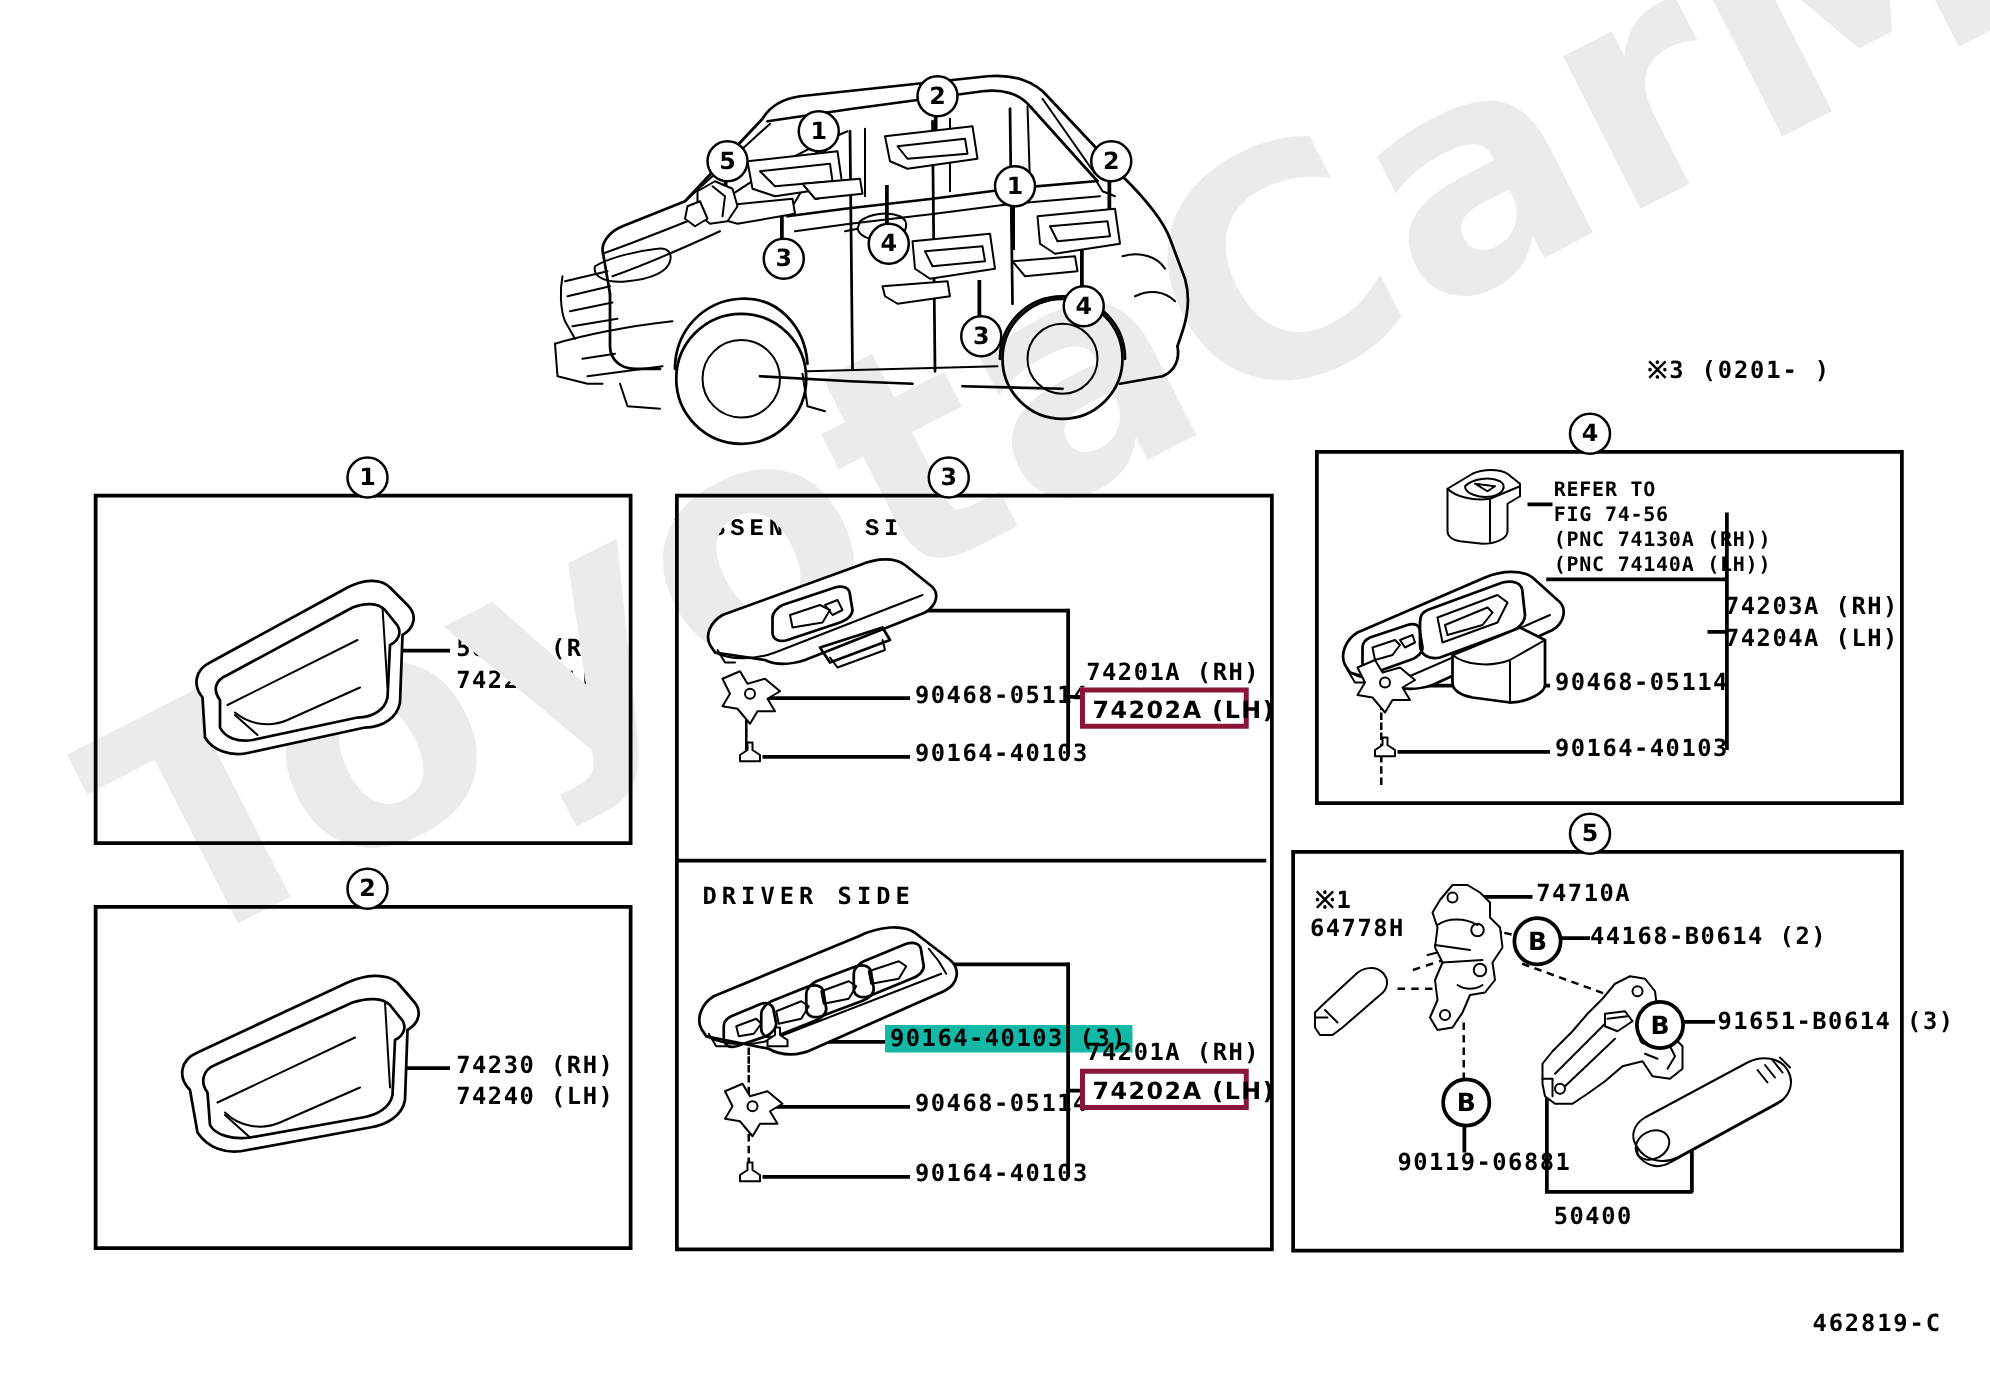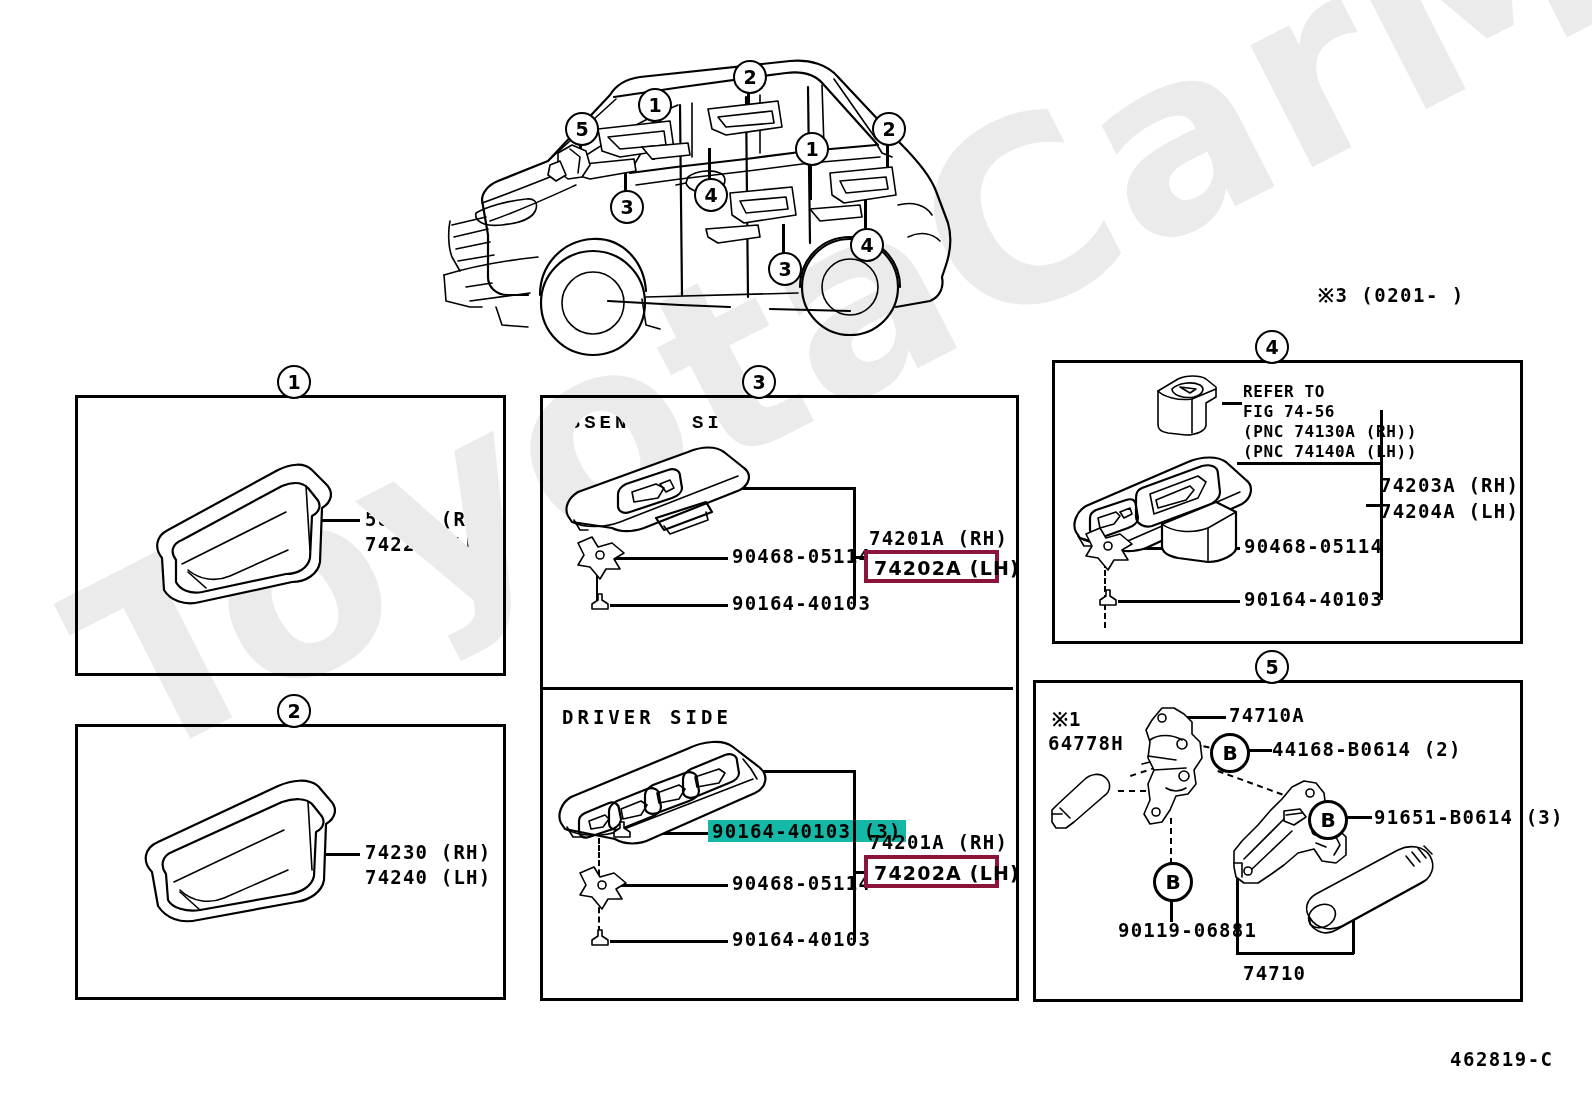--- a/index.html
+++ b/index.html
@@ -481,17 +481,17 @@
     <ellipse class="st-thin" cx="22" cy="76" rx="14" ry="11" transform="rotate(-28 22 76)"></ellipse>
     <path class="st-thin" d="M112 12 L120 22"></path>
     <path class="st-thin" d="M118 8 L126 18"></path>
     <path class="st-thin" d="M124 6 L132 14"></path>
     <path class="st-thin" d="M106 16 L114 26"></path>
   </svg>
 
   <div class="lead v" style="left:1236px;top:862px;height:92px;"></div>
   <div class="lead h" style="left:1236px;top:952px;width:118px;"></div>
   <div class="lead v" style="left:1352px;top:920px;height:34px;"></div>
-  <div class="pn" style="left:1243px;top:962px;">74710</div>
+  <div class="pn" style="left:1243px;top:962px;">50400</div>
 
   <div class="figcode" style="left:1450px;top:1048px;">462819-C</div>
 
 </div>
 
 </body></html>

